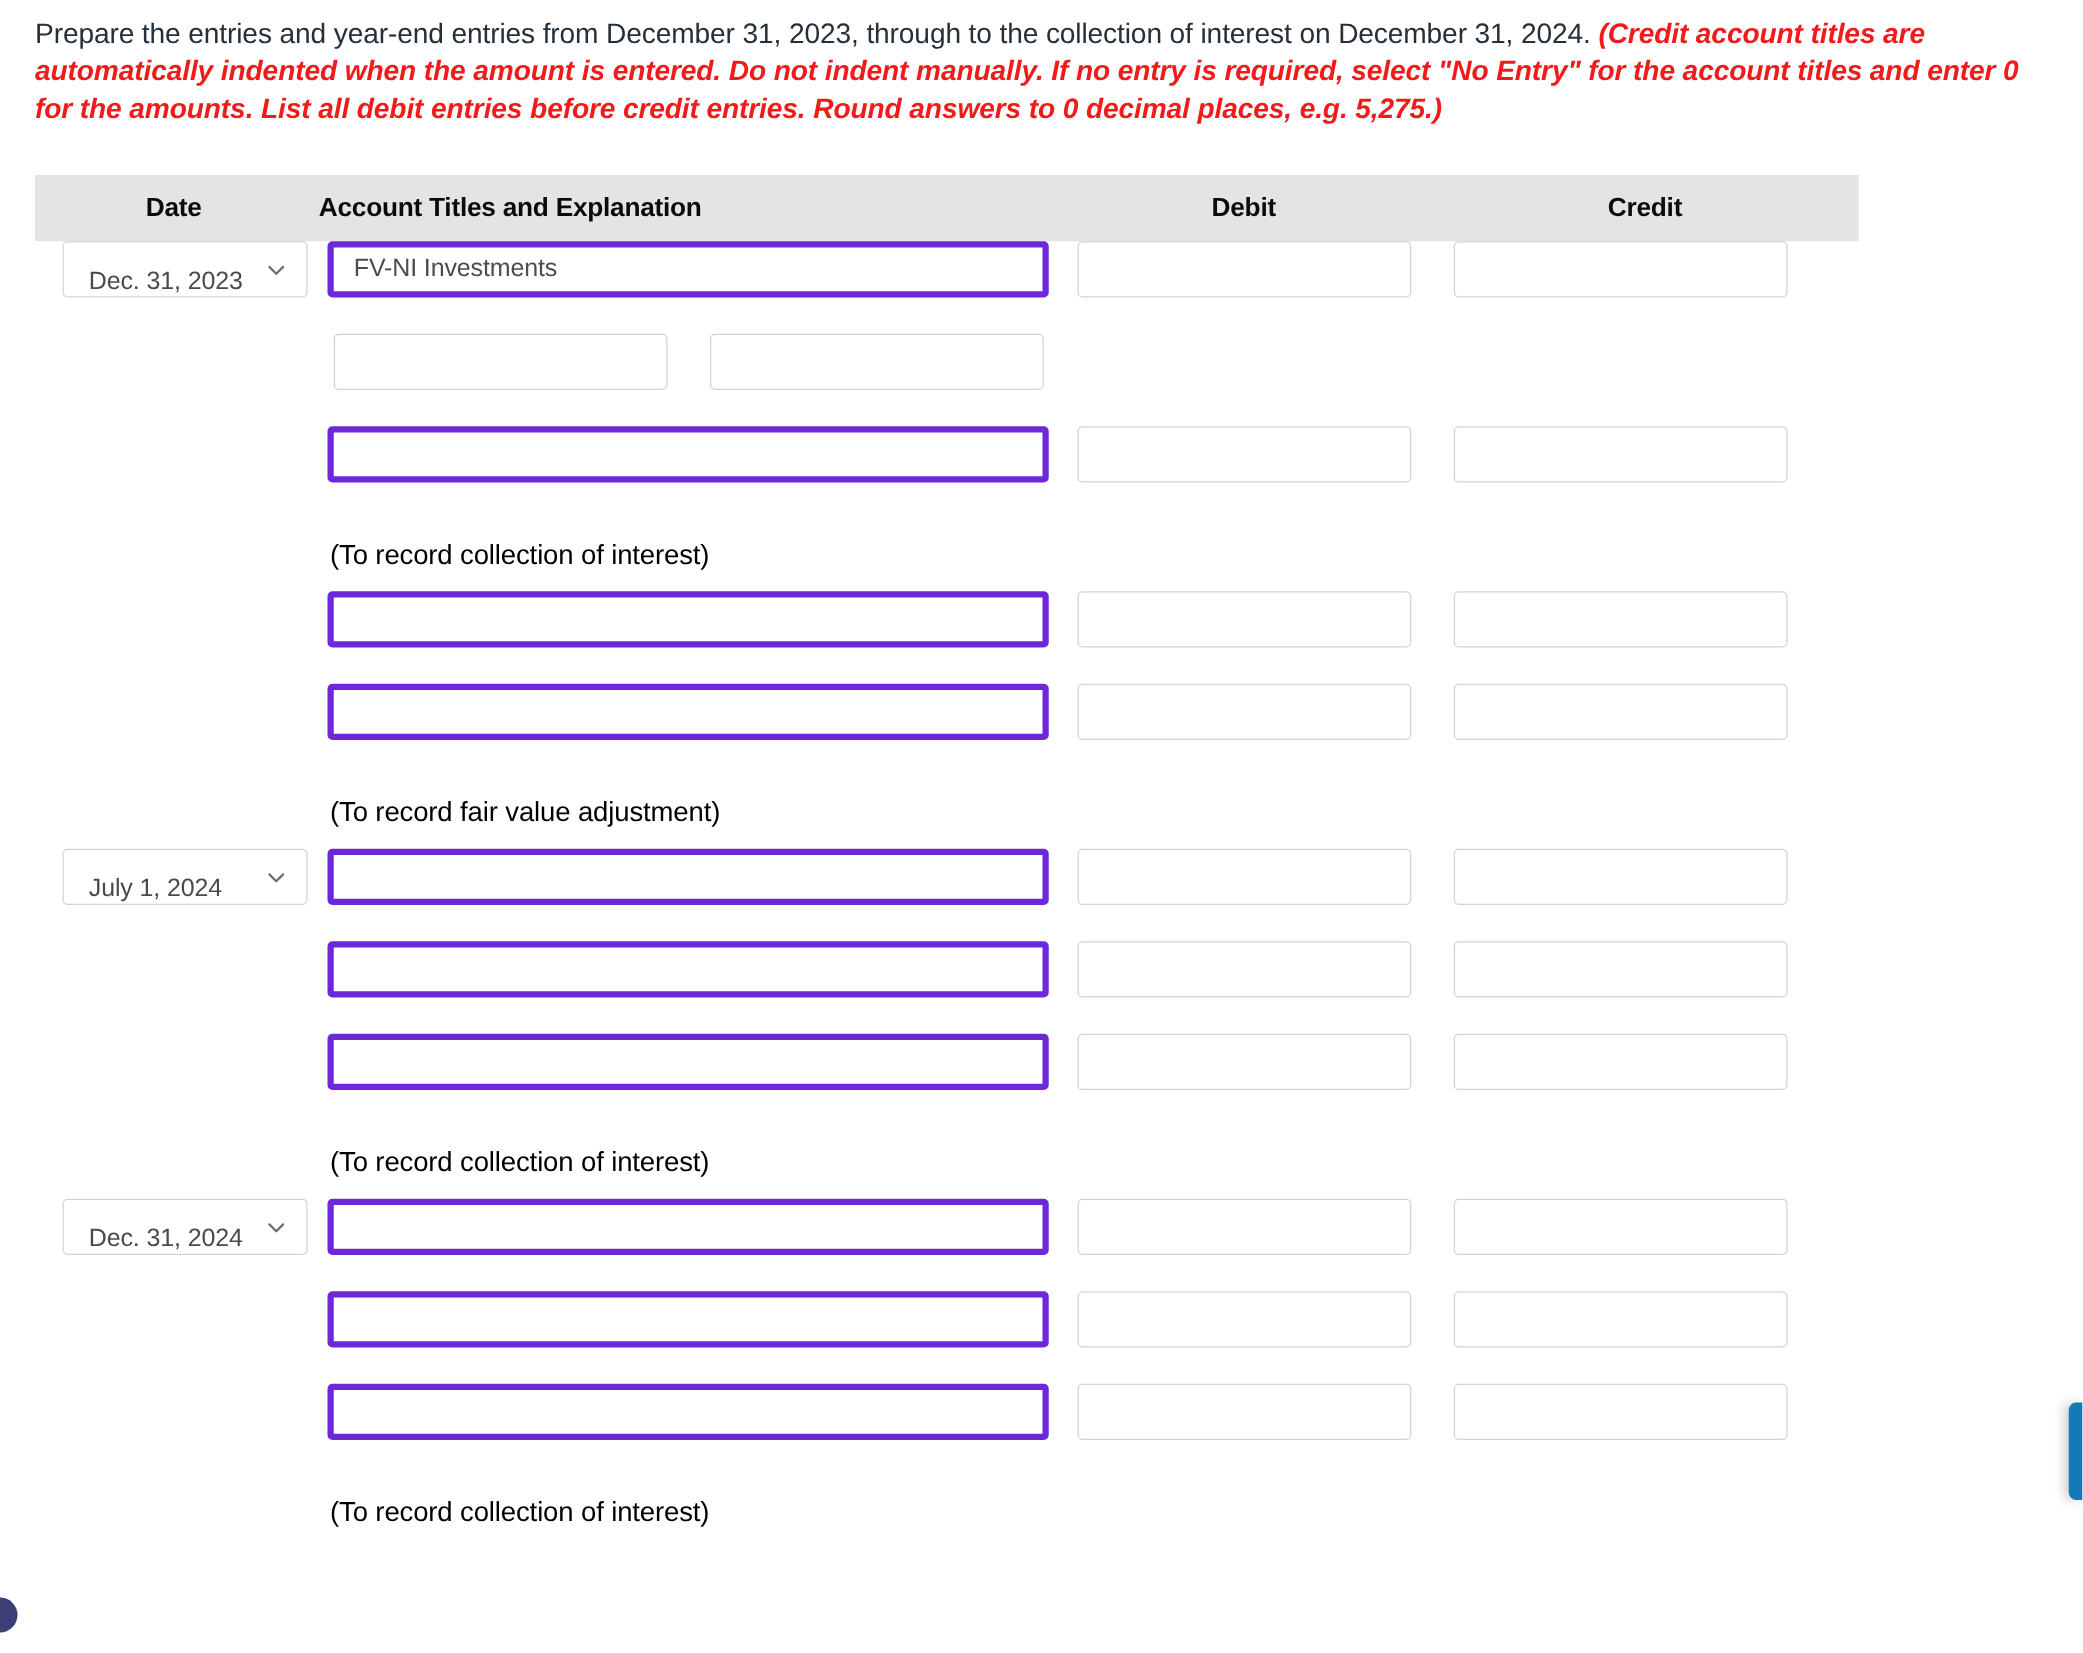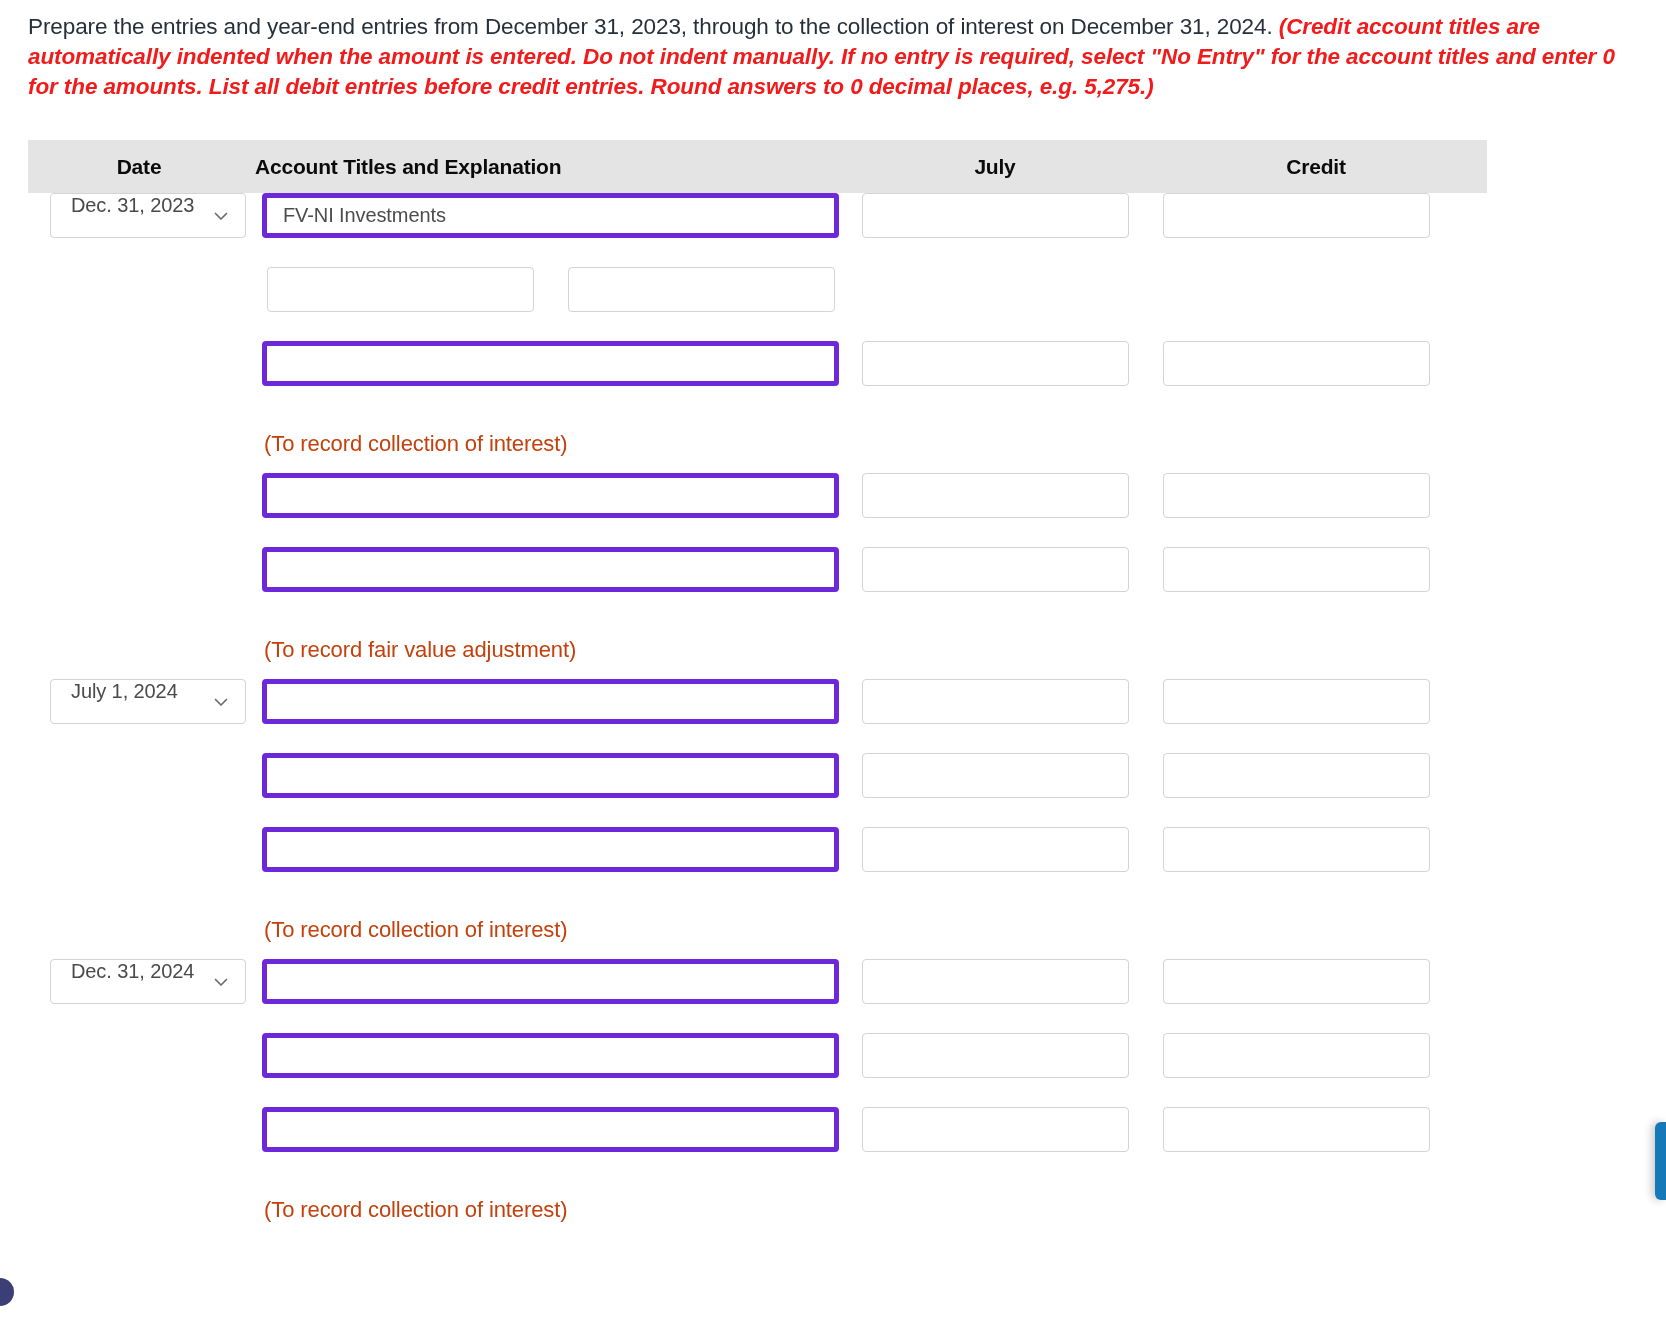--- a/index.html
+++ b/index.html
@@ -84,21 +84,21 @@
 
   
   .date-select {
     position: relative;
     width: 196px;
     height: 45px;
     border: 1px solid #d3d3d3;
     border-radius: 4px;
     background: #ffffff;
     display: flex;
-    align-items: flex-start;
+    align-items: flex-end;
     padding-left: 20px;
     font-size: 20px;
     color: #4a4a4a;
     letter-spacing: -0.1px;
   }
   .date-select .chev {
     position: absolute;
     right: 16px;
     top: 50%;
     transform: translateY(-50%);
@@ -135,21 +135,21 @@
   }
 
   .note-row {
     display: flex;
     height: 58px;
     align-items: center;
   }
   .note-text {
     padding-left: 14px;
     font-size: 22px;
-    color: #c2410c;
+    color: #000000;
     letter-spacing: -0.1px;
   }
 
   
   .right-tab {
     position: absolute;
     right: 0px;
     top: 1122px;
     width: 11px;
     height: 78px;
@@ -174,21 +174,21 @@
 
   <div class="instructions">
     <span class="plain">Prepare the entries and year-end entries from December 31, 2023, through to the collection of interest on December 31, 2024. </span><span class="note">(Credit account titles are automatically indented when the amount is entered. Do not indent manually. If no entry is required, select "No Entry" for the account titles and enter 0 for the amounts. List all debit entries before credit entries. Round answers to 0 decimal places, e.g. 5,275.)</span>
   </div>
 
   <div class="journal">
 
     <div class="thead">
       <div class="th col-date">Date</div>
       <div class="th col-acct">Account Titles and Explanation</div>
-      <div class="th col-debit">July</div>
+      <div class="th col-debit">Debit</div>
       <div class="th col-credit">Credit</div>
     </div>
 
     <div class="rows" id="rows-container">
         <div class="entry-row">
           <div class="cell col-date">
             <div class="date-select">
               <span>Dec. 31, 2023</span>
               <span class="chev">
                 <svg width="16" height="16" viewBox="0 0 16 16">

